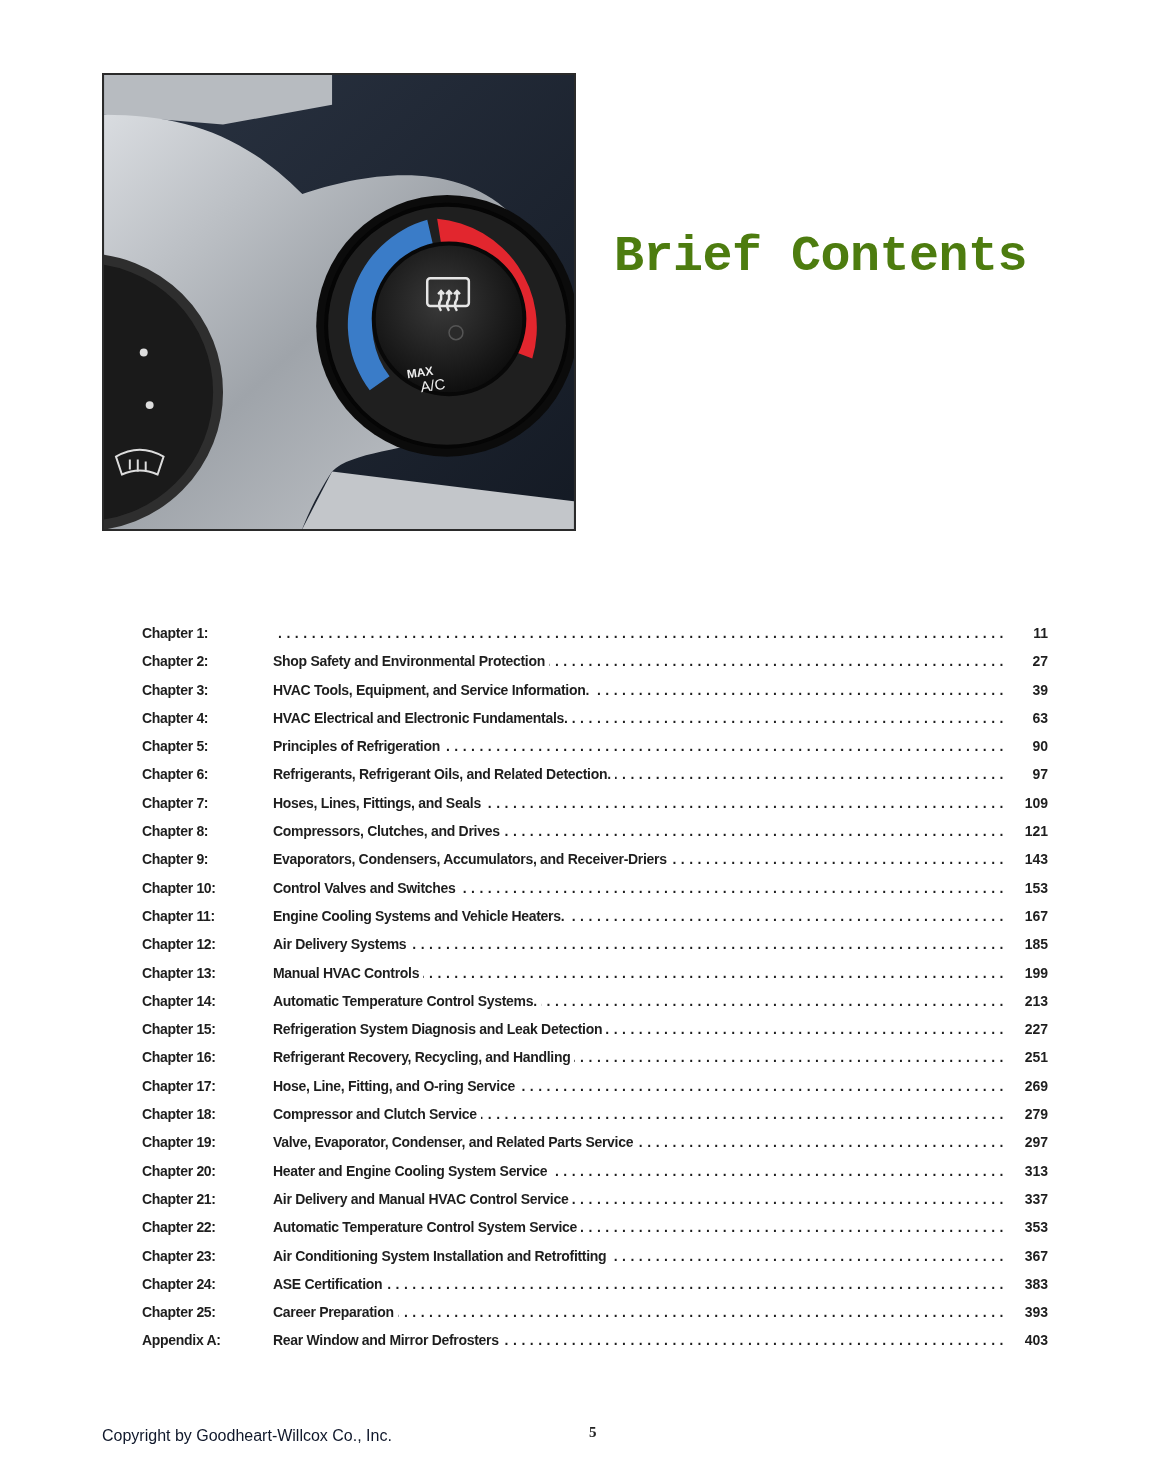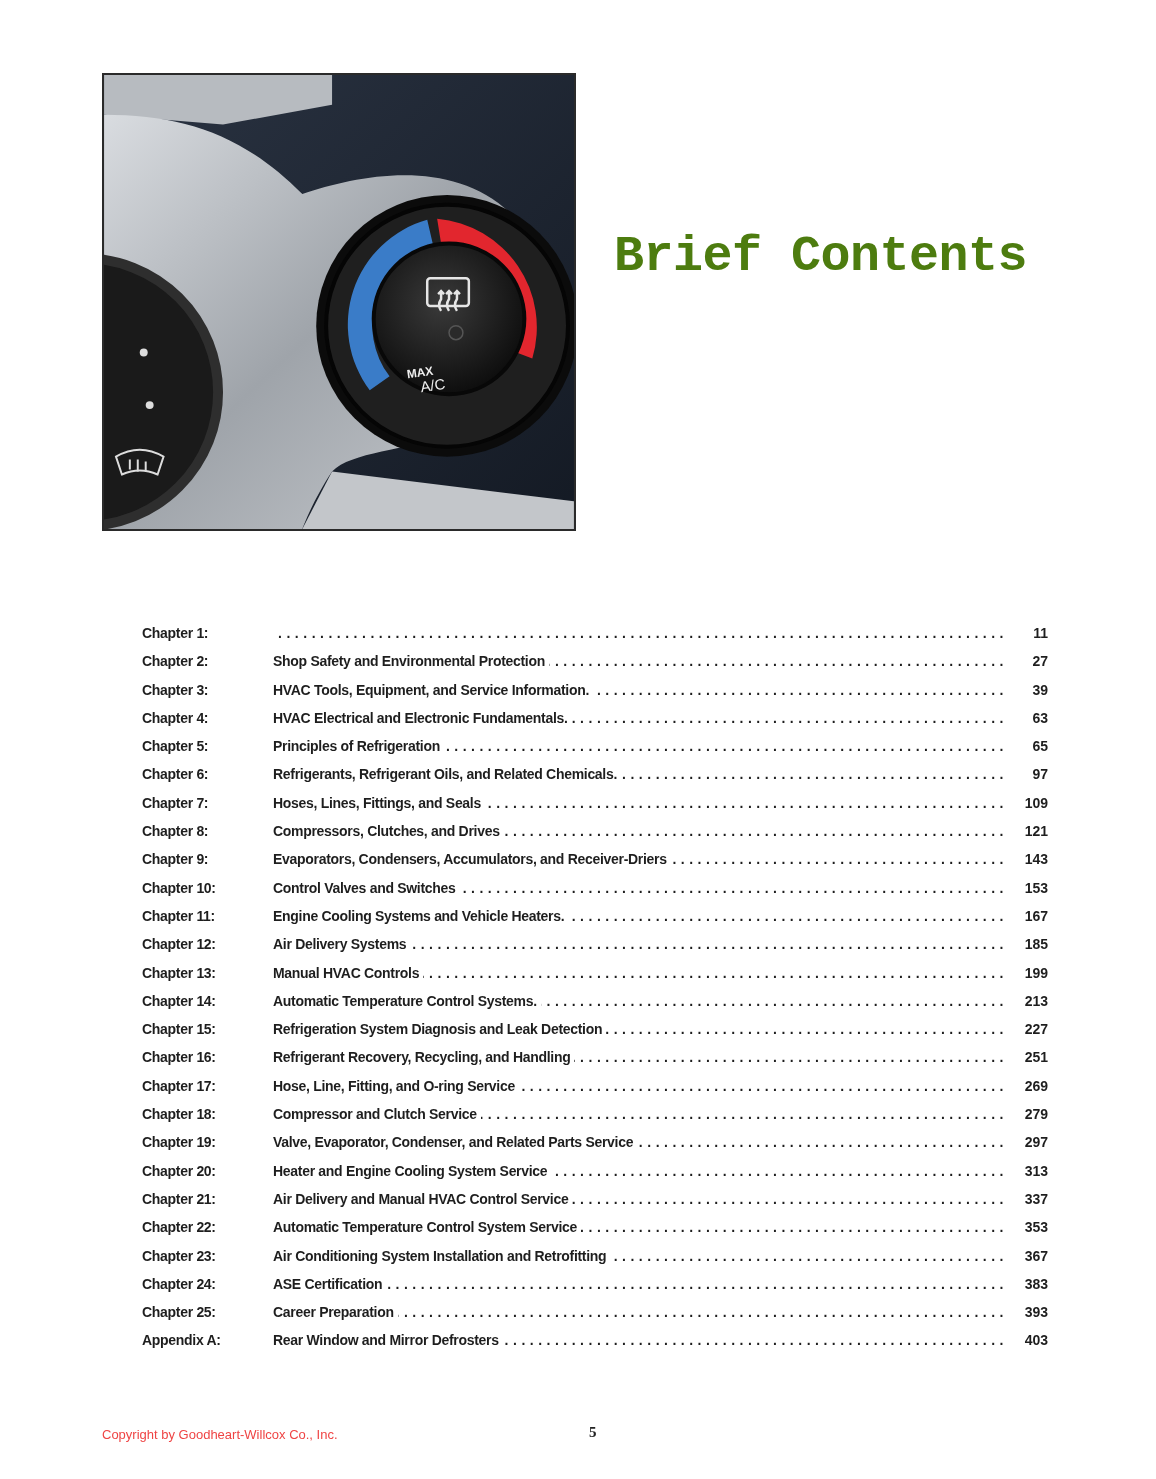--- a/index.html
+++ b/index.html
@@ -30,21 +30,21 @@
   }
   .toc-label { flex: 0 0 auto; width: 131px; letter-spacing: -0.3px; }
   .toc-title { flex: 0 0 auto; letter-spacing: -0.3px; }
   .toc-dots {
     flex: 1 1 auto; overflow: hidden; margin: 0 4px;
     letter-spacing: 4.5px; color: #1e1e1e; text-align: right; direction: rtl;
   }
   .toc-page { flex: 0 0 auto; min-width: 36px; text-align: right; }
   .footer-left {
     position: absolute; left: 102px; top: 1427px;
-    font-family: "Liberation Sans", sans-serif; font-size: 13px; color: #ef4444;
+    font-family: "Liberation Sans", sans-serif; font-size: 16px; color: #0f172a;
   }
   .footer-page {
     position: absolute; left: 589px; top: 1424px;
     font-family: "Liberation Serif", serif; font-size: 15px; font-weight: bold; color: #222;
   }
 </style>
 </head>
 <body>
 
 <div class="photo">
@@ -124,25 +124,25 @@
     <div class="toc-row">
       <span class="toc-label">Chapter 4:</span>
       <span class="toc-title">HVAC Electrical and Electronic Fundamentals.</span>
       <span class="toc-dots">........................................................................................................................</span>
       <span class="toc-page">63</span>
     </div>
     <div class="toc-row">
       <span class="toc-label">Chapter 5:</span>
       <span class="toc-title">Principles of Refrigeration</span>
       <span class="toc-dots">........................................................................................................................</span>
-      <span class="toc-page">65</span>
+      <span class="toc-page">90</span>
     </div>
     <div class="toc-row">
       <span class="toc-label">Chapter 6:</span>
-      <span class="toc-title">Refrigerants, Refrigerant Oils, and Related Chemicals.</span>
+      <span class="toc-title">Refrigerants, Refrigerant Oils, and Related Detection.</span>
       <span class="toc-dots">........................................................................................................................</span>
       <span class="toc-page">97</span>
     </div>
     <div class="toc-row">
       <span class="toc-label">Chapter 7:</span>
       <span class="toc-title">Hoses, Lines, Fittings, and Seals</span>
       <span class="toc-dots">........................................................................................................................</span>
       <span class="toc-page">109</span>
     </div>
     <div class="toc-row">

